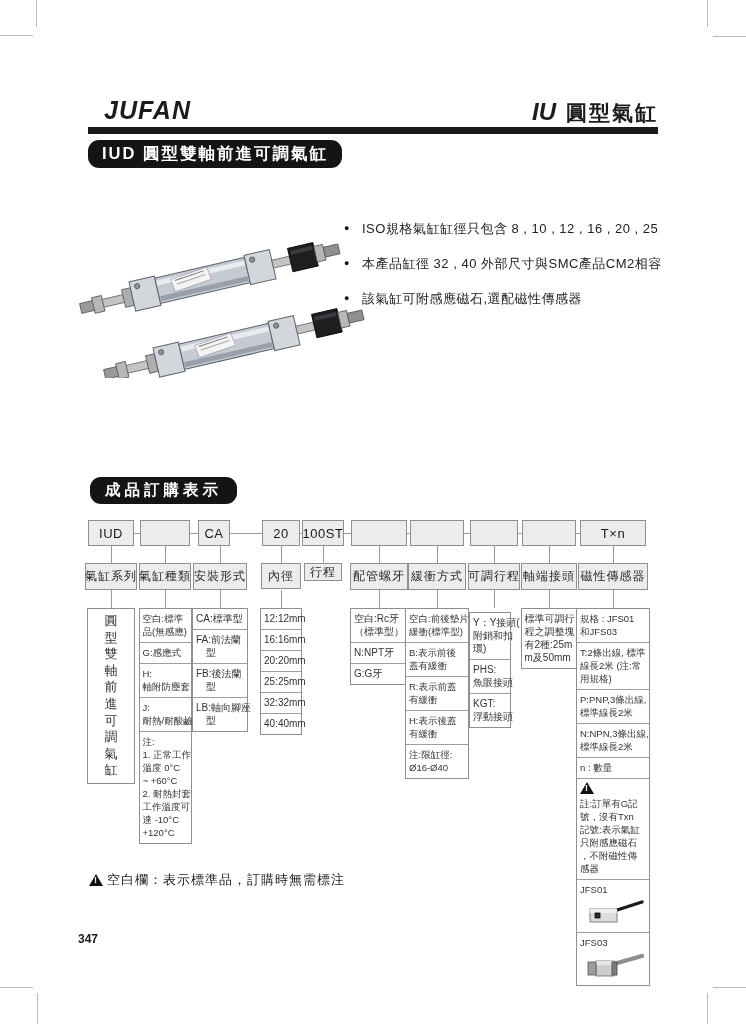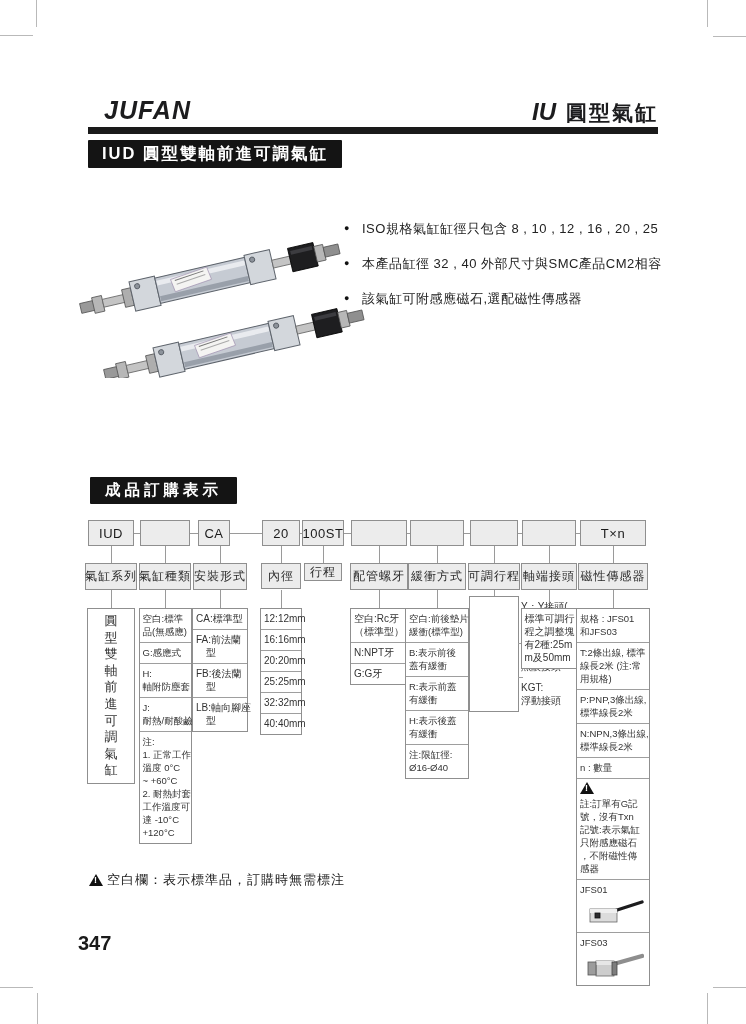--- a/index.html
+++ b/index.html
@@ -10,21 +10,21 @@
 
   
   .mark { position:absolute; background:#b9b9b9; }
 
   
   .brand { position:absolute; left:104px; top:96px; font-size:25px; font-weight:bold; font-style:italic; letter-spacing:1px; color:#1c1c1e; }
   .series { position:absolute; top:98px; right:88px; color:#1c1c1e; white-space:nowrap; }
   .series .code { font-size:24px; font-weight:bold; font-style:italic; margin-right:10px; }
   .series .name { font-size:21px; font-weight:bold; letter-spacing:2px; }
   .divider { position:absolute; left:88px; top:127px; width:570px; height:7px; background:#1a1a1a; }
-  .badge { position:absolute; background:#141414; color:#fff; font-weight:bold; border-radius:1px; display:flex; align-items:center; }
+  .badge { position:absolute; background:#141414; color:#fff; font-weight:bold; border-radius:11px; display:flex; align-items:center; }
   .badge.product { left:88px; top:140px; height:28px; padding:0 14px; font-size:16.5px; letter-spacing:2px; }
   .badge.section { left:90px; top:477px; height:27px; padding:0 15px; font-size:15.5px; letter-spacing:4px; }
 
   
   .hero-img { position:absolute; left:58px; top:208px; }
   .features { position:absolute; left:344px; top:220px; width:340px; list-style:none; }
   .features li { position:relative; padding-left:18px; margin-bottom:17px; font-size:13px; color:#222; letter-spacing:0.5px; }
   .features li .dot { position:absolute; left:0; top:3px; font-size:9px; color:#111; }
 
   
@@ -41,21 +41,21 @@
   .col-1 .cell, .col-6 .cell { font-size:9.5px; }
   .col-9 .cell { font-size:9.5px; }
   .cell svg { display:block; margin:3px auto 1px; }
 
   
   .warn-tri { position:relative; display:inline-block; width:0; height:0; border-left:7px solid transparent; border-right:7px solid transparent; border-bottom:12px solid #111; }
   .warn-tri::after { content:"!"; position:absolute; left:-2px; top:1px; color:#fff; font-size:9px; font-weight:bold; line-height:11px; }
 
   
   .footnote { position:absolute; left:89px; top:871px; font-size:13px; color:#222; letter-spacing:1px; display:flex; align-items:center; gap:4px; }
-  .page-num { position:absolute; left:78px; top:932px; font-size:20px; font-weight:bold; color:#1a1a1a; }
+  .page-num { position:absolute; left:78px; top:932px; font-size:12px; font-weight:bold; color:#1a1a1a; }
 </style>
 </head>
 <body>
 
 <div id="page">
 
   <div class="mark" style="left:36px;top:0;width:1px;height:27px;"></div>
   <div class="mark" style="left:0;top:35px;width:33px;height:1px;"></div>
   <div class="mark" style="left:707px;top:0;width:1px;height:27px;"></div>
   <div class="mark" style="left:713px;top:36px;width:33px;height:1px;"></div>
@@ -260,21 +260,21 @@
         </div>
         <div class="cell">
           <div class="cell-line">注:限缸徑:</div>
           <div class="cell-line">Ø16-Ø40</div>
         </div>
       </div>
       <div class="top-box" style="left: 470px; top: 520px; width: 48px; height: 26px;"></div>
       <div class="vline" style="left: 494px; top: 546px; width: 1px; height: 17px;"></div>
       <div class="label-box" style="left: 468px; top: 563px; width: 52px; height: 27px;">可調行程</div>
       <div class="vline" style="left: 494px; top: 590px; width: 1px; height: 18px;"></div>
-      <div class="detail-box col-7" style="left: 469px; top: 596px; width: 42px; padding-left: 48px;">
+      <div class="detail-box col-7" style="left: 469px; top: 612px; width: 42px;">
         <div class="cell">
           <div class="cell-line">Y：Y接頭(</div>
           <div class="cell-line">附銷和扣</div>
           <div class="cell-line">環)</div>
         </div>
         <div class="cell">
           <div class="cell-line">PHS:</div>
           <div class="cell-line">魚眼接頭</div>
         </div>
         <div class="cell">

